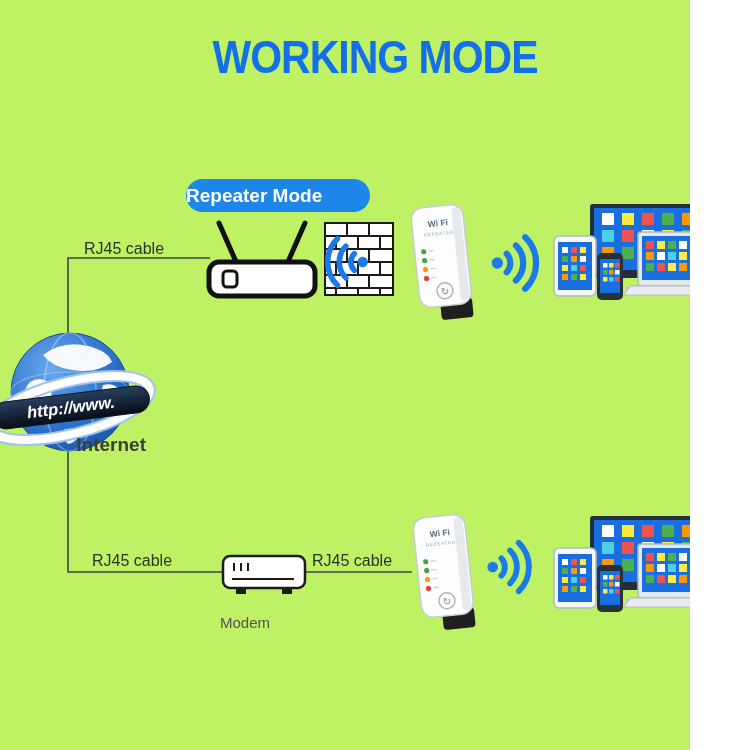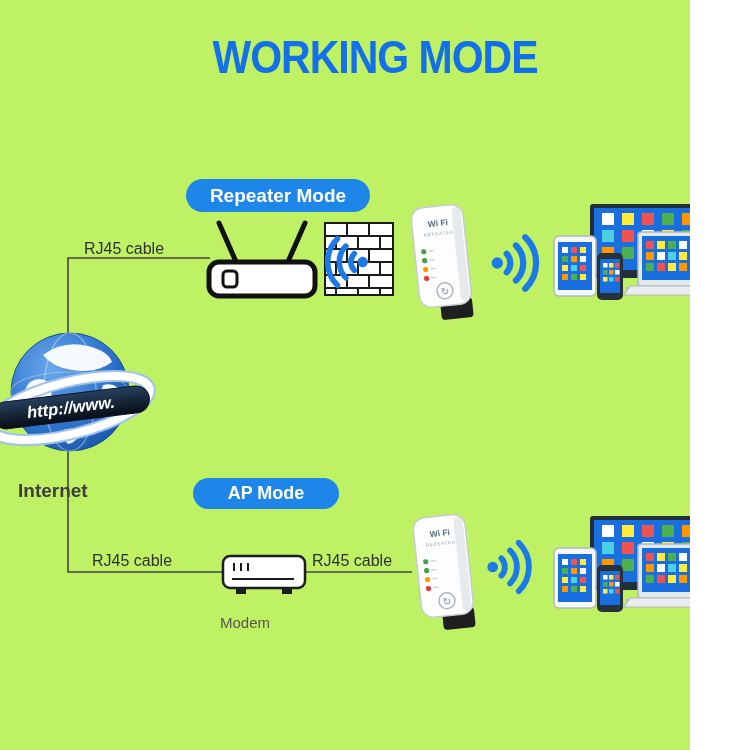--- a/index.html
+++ b/index.html
@@ -3,47 +3,46 @@
 <meta charset="utf-8">
 <style>
   html,body{margin:0;padding:0;background:#fff;}
   #stage{position:relative;width:690px;height:750px;background:#bef264;overflow:hidden;
          font-family:"Liberation Sans",sans-serif;}
   .abs{position:absolute;}
   svg{overflow:visible;display:block;}
   .title{top:34px;left:0;width:750px;text-align:center;color:#1470e8;
          font-size:41px;font-weight:900;letter-spacing:-1px;}
   .title span{display:inline-block;transform:scaleY(1.12);}
-  .badge{background:#1e86e8;color:#fff;font-weight:700;text-align:center;
+  .badge{background:#1e86e8;color:#fff;font-weight:700;
          border-radius:17px;}
   .badge-repeater{left:186px;top:179px;width:184px;height:33px;line-height:33px;font-size:19px;}
   .badge-ap{left:193px;top:478px;width:146px;height:31px;line-height:31px;font-size:18px;border-radius:16px;}
   .cable{font-size:16px;color:#2f2f2f;}
-  .internet-label{left:18px;top:480px;width:128px;text-align:left;
+  .internet-label{left:18px;top:434px;width:128px;text-align:right;
                   font-size:19px;font-weight:700;color:#3d3d3d;}
   .modem-label{left:220px;top:614px;width:90px;text-align:left;font-size:15px;color:#555;}
   .tilt{transform:rotate(-6deg);}
 </style>
 </head>
 <body>
 
 <div id="stage">
 
   <svg class="abs" style="left:0;top:0" width="750" height="750">
     <polyline points="68,400 68,258 210,258" fill="none" stroke="#444" stroke-width="1.6"></polyline>
     <polyline points="68,430 68,572 224,572" fill="none" stroke="#444" stroke-width="1.6"></polyline>
     <line x1="303" y1="572" x2="412" y2="572" stroke="#444" stroke-width="1.6"></line>
   </svg>
 
   <div class="abs title">
     <span>WORKING MODE</span>
   </div>
 
   <div class="abs badge badge-repeater">Repeater Mode</div>
-  <div class="abs badge badge-ap">AP Mode</div>
 
   <div class="abs cable" style="left:84px;top:240px">RJ45 cable</div>
   <div class="abs cable" style="left:92px;top:552px">RJ45 cable</div>
   <div class="abs cable" style="left:312px;top:552px">RJ45 cable</div>
 
   <div class="abs" style="left:8px;top:330px">
     <svg width="160" height="160">
       <defs>
         <radialGradient id="gl" cx="35%" cy="30%" r="80%">
           <stop offset="0%" stop-color="#6aa8ec"></stop>

